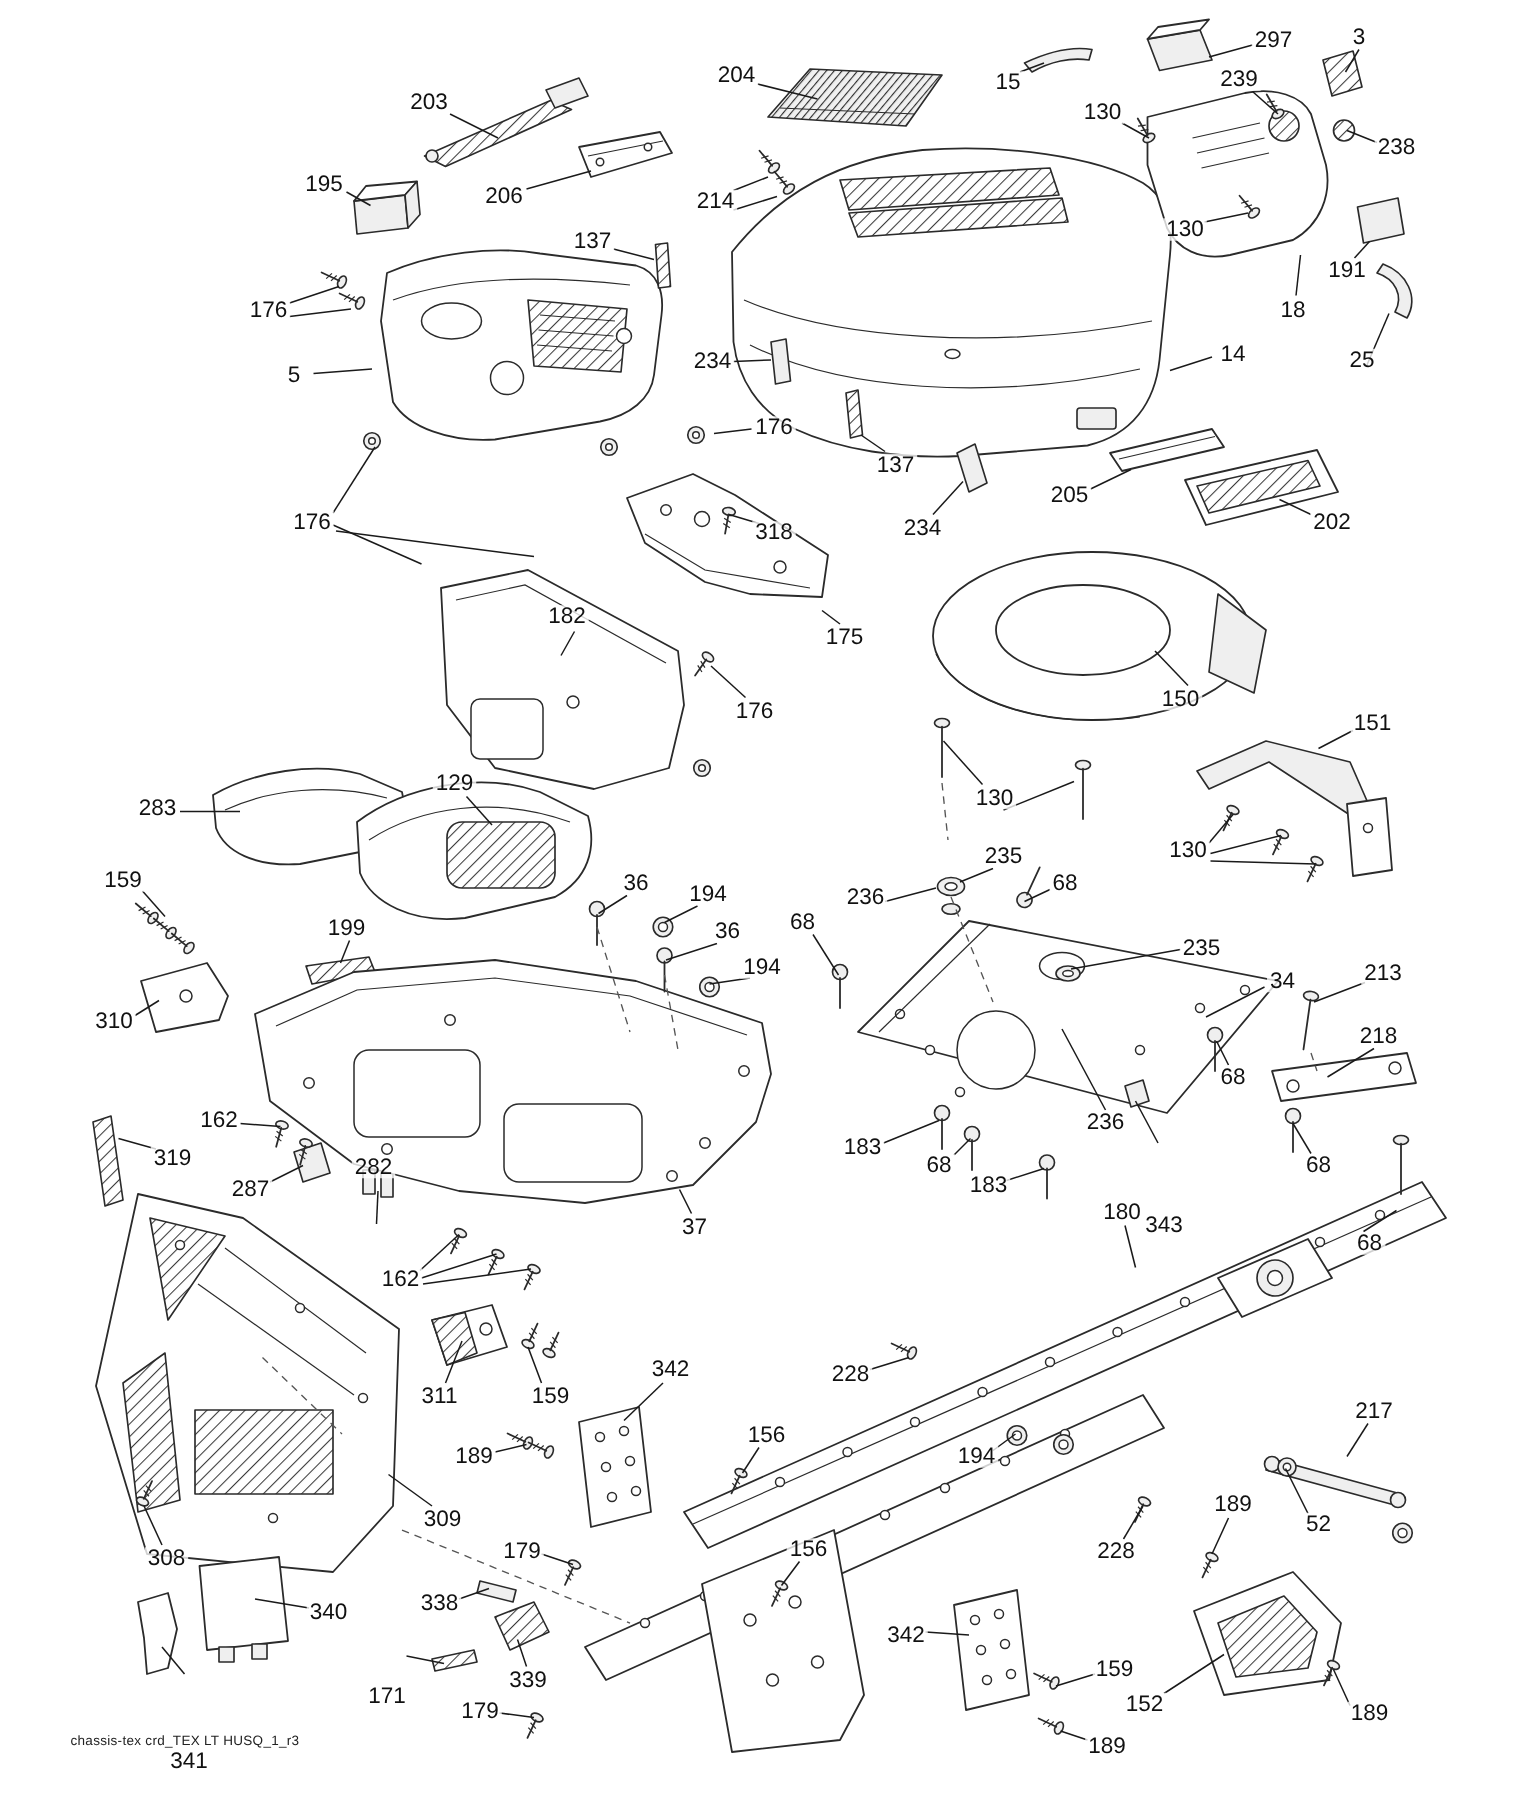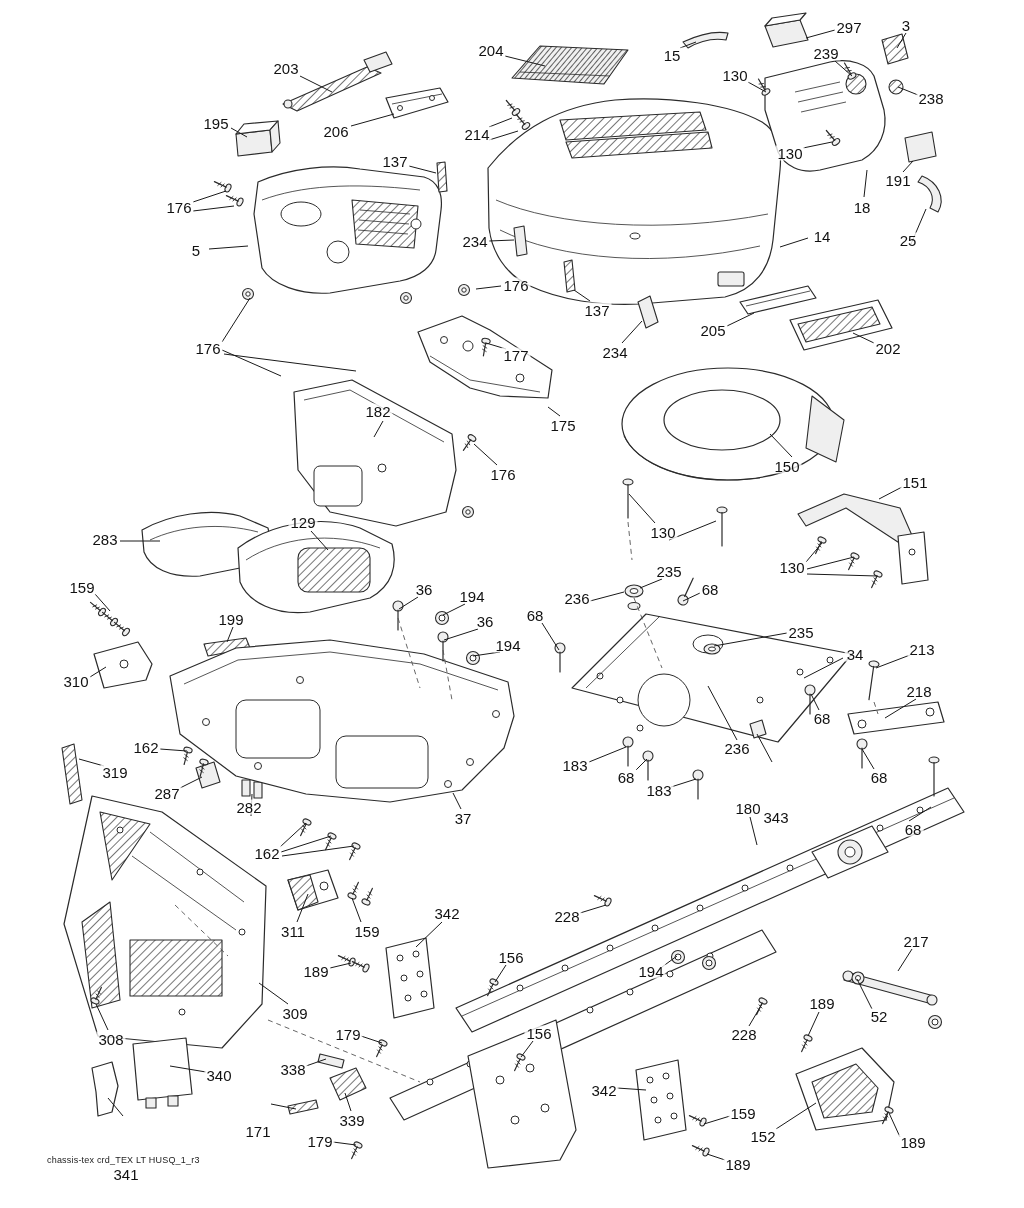--- a/index.html
+++ b/index.html
@@ -497,21 +497,21 @@
       <span class="part-label" style="left: 196px; top: 250px;">5</span>
       <span class="part-label" style="left: 475px; top: 241px;">234</span>
       <span class="part-label" style="left: 822px; top: 236px;">14</span>
       <span class="part-label" style="left: 908px; top: 240px;">25</span>
       <span class="part-label" style="left: 516px; top: 285px;">176</span>
       <span class="part-label" style="left: 597px; top: 310px;">137</span>
       <span class="part-label" style="left: 713px; top: 330px;">205</span>
       <span class="part-label" style="left: 888px; top: 348px;">202</span>
       <span class="part-label" style="left: 208px; top: 348px;">176</span>
       <span class="part-label" style="left: 615px; top: 352px;">234</span>
-      <span class="part-label" style="left: 516px; top: 355px;">177</span>
+      <span class="part-label" style="left: 516px; top: 355px;">318</span>
       <span class="part-label" style="left: 378px; top: 411px;">182</span>
       <span class="part-label" style="left: 563px; top: 425px; text-align: right;">175</span>
       <span class="part-label" style="left: 503px; top: 474px;">176</span>
       <span class="part-label" style="left: 787px; top: 466px;">150</span>
       <span class="part-label" style="left: 915px; top: 482px;">151</span>
       <span class="part-label" style="left: 663px; top: 532px;">130</span>
       <span class="part-label" style="left: 105px; top: 539px;">283</span>
       <span class="part-label" style="left: 303px; top: 522px;">129</span>
       <span class="part-label" style="left: 792px; top: 567px;">130</span>
       <span class="part-label" style="left: 669px; top: 571px;">235</span>
@@ -534,21 +534,21 @@
       <span class="part-label" style="left: 737px; top: 748px;">236</span>
       <span class="part-label" style="left: 575px; top: 765px;">183</span>
       <span class="part-label" style="left: 115px; top: 772px;">319</span>
       <span class="part-label" style="left: 776px; top: 771px; margin-top: 46px;">343</span>
       <span class="part-label" style="left: 626px; top: 777px;">68</span>
       <span class="part-label" style="left: 879px; top: 777px;">68</span>
       <span class="part-label" style="left: 659px; top: 790px;">183</span>
       <span class="part-label" style="left: 167px; top: 793px;">287</span>
       <span class="part-label" style="left: 748px; top: 808px;">180</span>
       <span class="part-label" style="left: 463px; top: 818px;">37</span>
-      <span class="part-label" style="left: 249px; top: 807px;">282</span>
+      <span class="part-label" style="left: 249px; top: 778px;">282</span>
       <span class="part-label" style="left: 913px; top: 829px;">68</span>
       <span class="part-label" style="left: 267px; top: 853px;">162</span>
       <span class="part-label" style="left: 567px; top: 916px;">228</span>
       <span class="part-label" style="left: 447px; top: 913px;">342</span>
       <span class="part-label" style="left: 293px; top: 931px;">311</span>
       <span class="part-label" style="left: 367px; top: 931px;">159</span>
       <span class="part-label" style="left: 916px; top: 941px;">217</span>
       <span class="part-label" style="left: 511px; top: 957px;">156</span>
       <span class="part-label" style="left: 651px; top: 971px;">194</span>
       <span class="part-label" style="left: 316px; top: 971px;">189</span>

